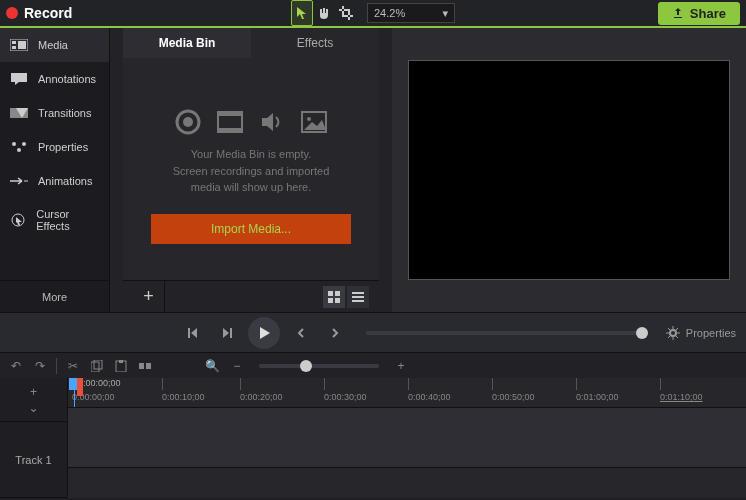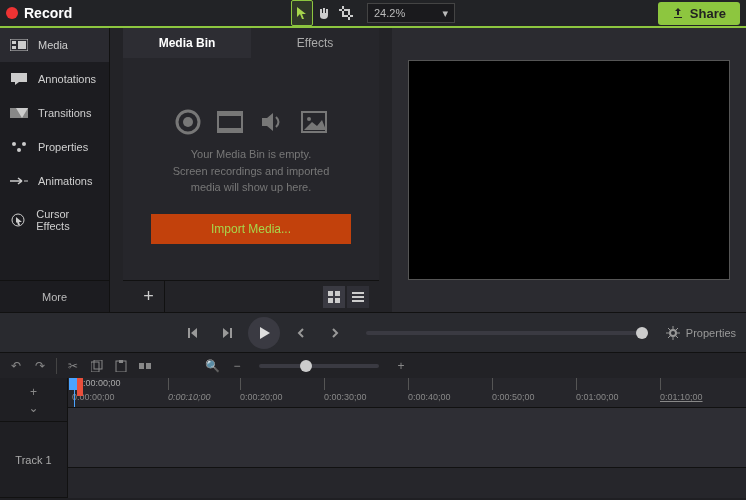--- a/index.html
+++ b/index.html
@@ -332,21 +332,21 @@
     </div>
     <div class="th-track">
       <span>Track 1</span>
     </div>
   </div>
   <div class="tracks">
     <div class="ruler">
       <span class="tcur" style="left:10px;top:0;">0:00:00;00</span>
       <div id="ticks">
           <span class="tick" style="left: 6px;">0:00:00;00</span>
-          <span class="tick" style="left: 102px; font-style: italic;">0:00:10;00</span>
+          <span class="tick" style="left: 96px;">0:00:10;00</span>
           <span class="tick" style="left: 174px;">0:00:20;00</span>
           <span class="tick" style="left: 258px;">0:00:30;00</span>
           <span class="tick" style="left: 342px;">0:00:40;00</span>
           <span class="tick" style="left: 426px;">0:00:50;00</span>
           <span class="tick" style="left: 510px;">0:01:00;00</span>
           <span class="tick" style="left: 594px; text-decoration: underline;">0:01:10;00</span>
         </div>
       <div class="playhead"></div>
     </div>
     <div class="tracklane"></div>

